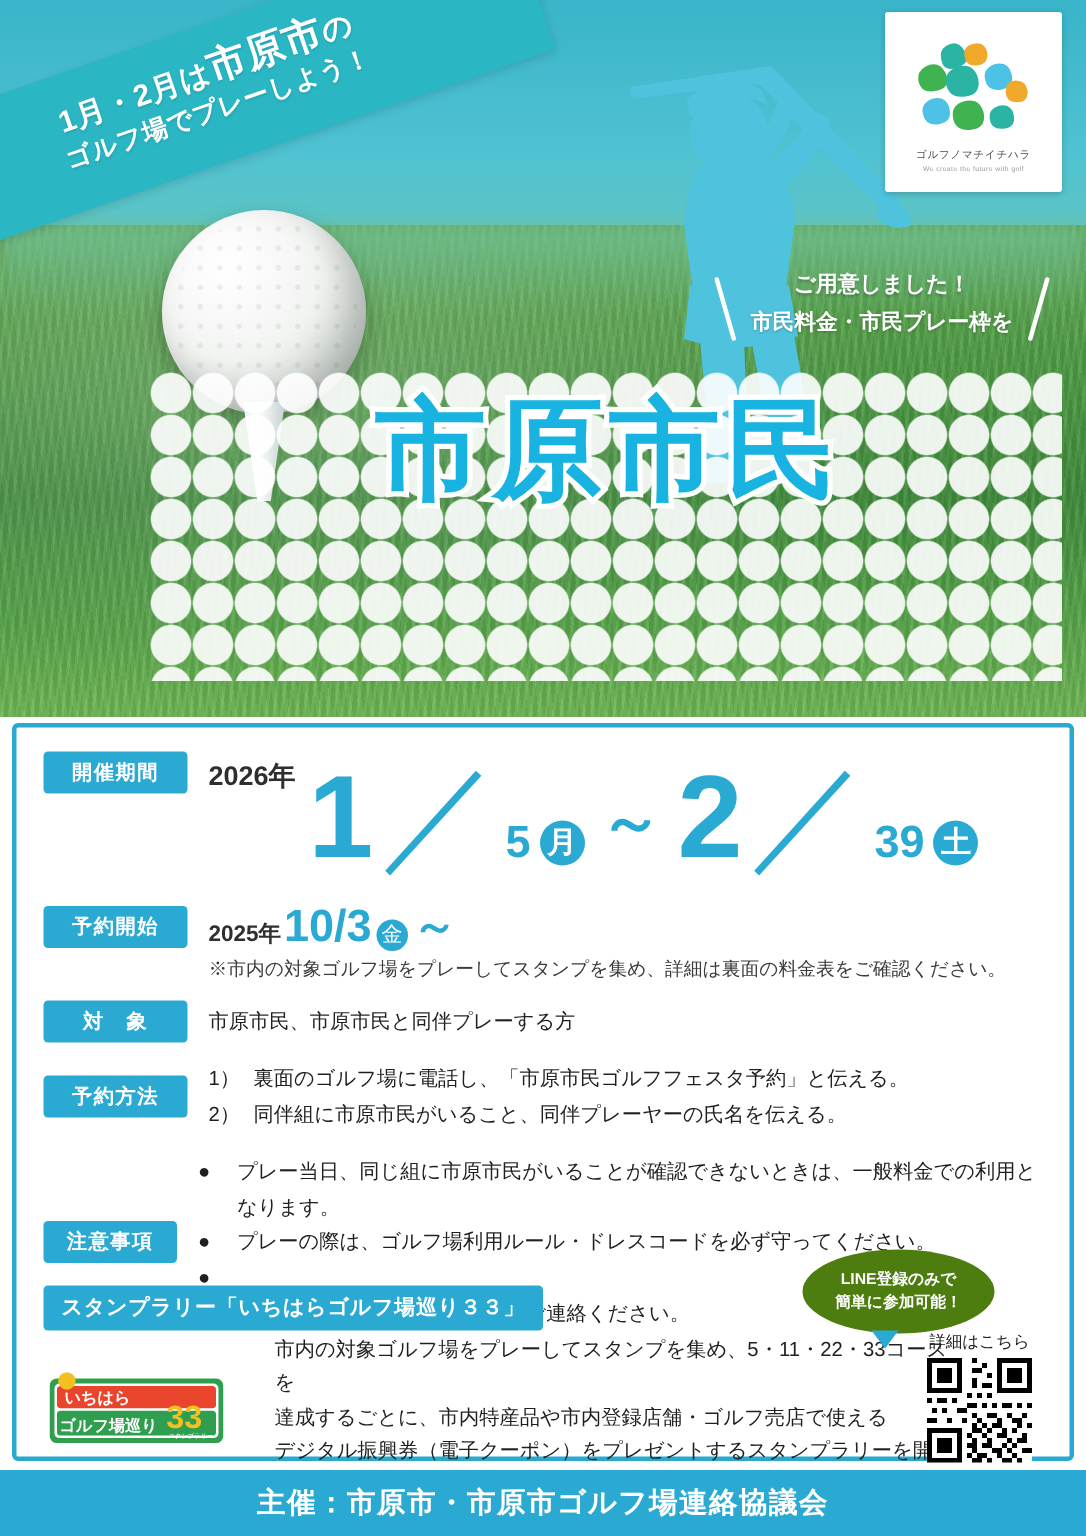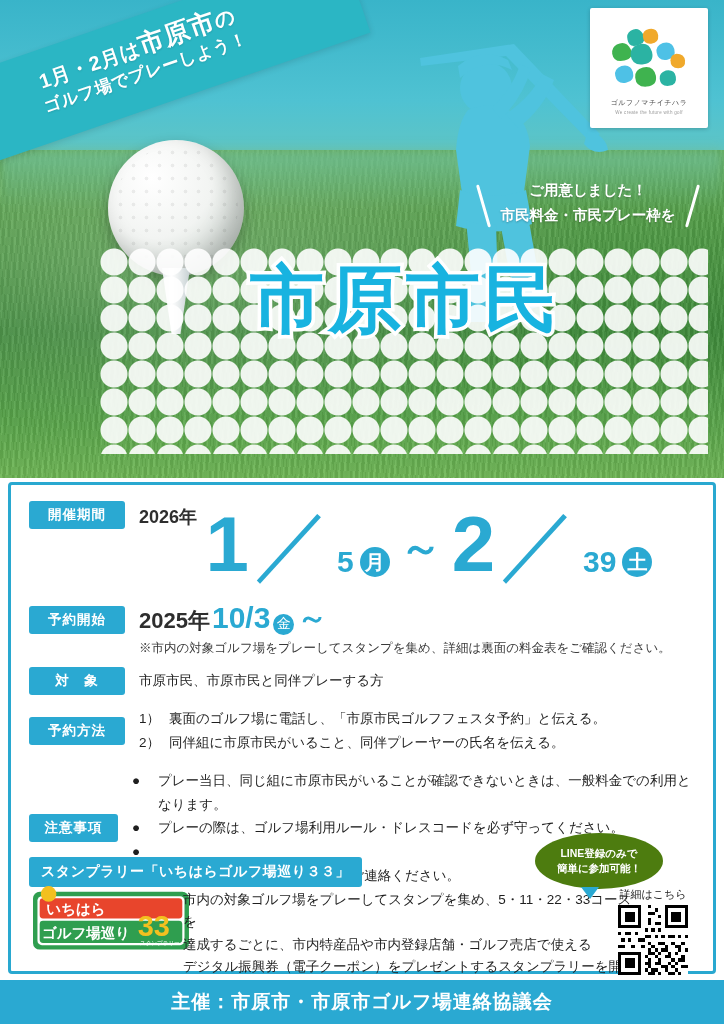--- a/index.html
+++ b/index.html
@@ -174,21 +174,21 @@
     font-size: 20px; color:#ffffff; background:#2aa9d2;
     border-radius: 50%; width: 30px; height: 30px;
     display:inline-flex; align-items:center; justify-content:center;
     margin-bottom: 6px; margin-left: 2px;
   }
   .bigdate .tilde { font-size: 42px; padding-bottom: 14px; margin: 0 6px; }
 
   .resv { position:absolute; left:18px; top: 118px; width: 672px; }
   .resv .tag { width: 96px; }
   .resv-main { margin-left:14px; display:flex; align-items:baseline; gap:2px; }
-  .resv-year { font-size:22px; font-weight:bold; color:#2e2e2e; }
+  .resv-year { font-size:15px; font-weight:bold; color:#2e2e2e; }
   .resv-date { font-size:30px; font-weight:bold; color:#2aa9d2; line-height:1; }
   .resv-wd {
     font-size:14px; color:#ffffff; background:#2aa9d2; border-radius:50%;
     width:21px; height:21px; display:inline-flex; align-items:center; justify-content:center;
     margin: 0 1px;
   }
   .resv-note { font-size:12.5px; color:#3a3a3a; margin-left: 110px; margin-top: 4px; }
 
   .sec { position:absolute; left:18px; width:672px; }
   .sec .tag { width: 96px; }
@@ -198,21 +198,21 @@
   .sec-body li .mk { width: 22px; flex:none; }
   .bullets li .mk { width: 18px; }
 
   .stamp-tagline {
     position:absolute; left:18px; top: 372px;
     background:#2aa9d2; color:#ffffff; font-size:14px; font-weight:bold;
     padding:6px 12px; border-radius:3px; letter-spacing:0.5px;
   }
 
   .stamp-logo {
-    position:absolute; left: 22px; top: 400px; width: 156px; height: 62px;
+    position:absolute; left: 22px; top: 429px; width: 116px; height: 62px;
   }
   .stamp-text {
     position:absolute; left: 172px; top: 404px; width: 460px;
     font-size:13.5px; color:#1f1f1f; line-height:1.65;
   }
 
   .bubble {
     position:absolute; left: 524px; top: 348px;
     width: 128px; height: 56px; border-radius: 50%;
     background:#4d7c0f; color:#fff; font-size:10.5px; font-weight:bold;

